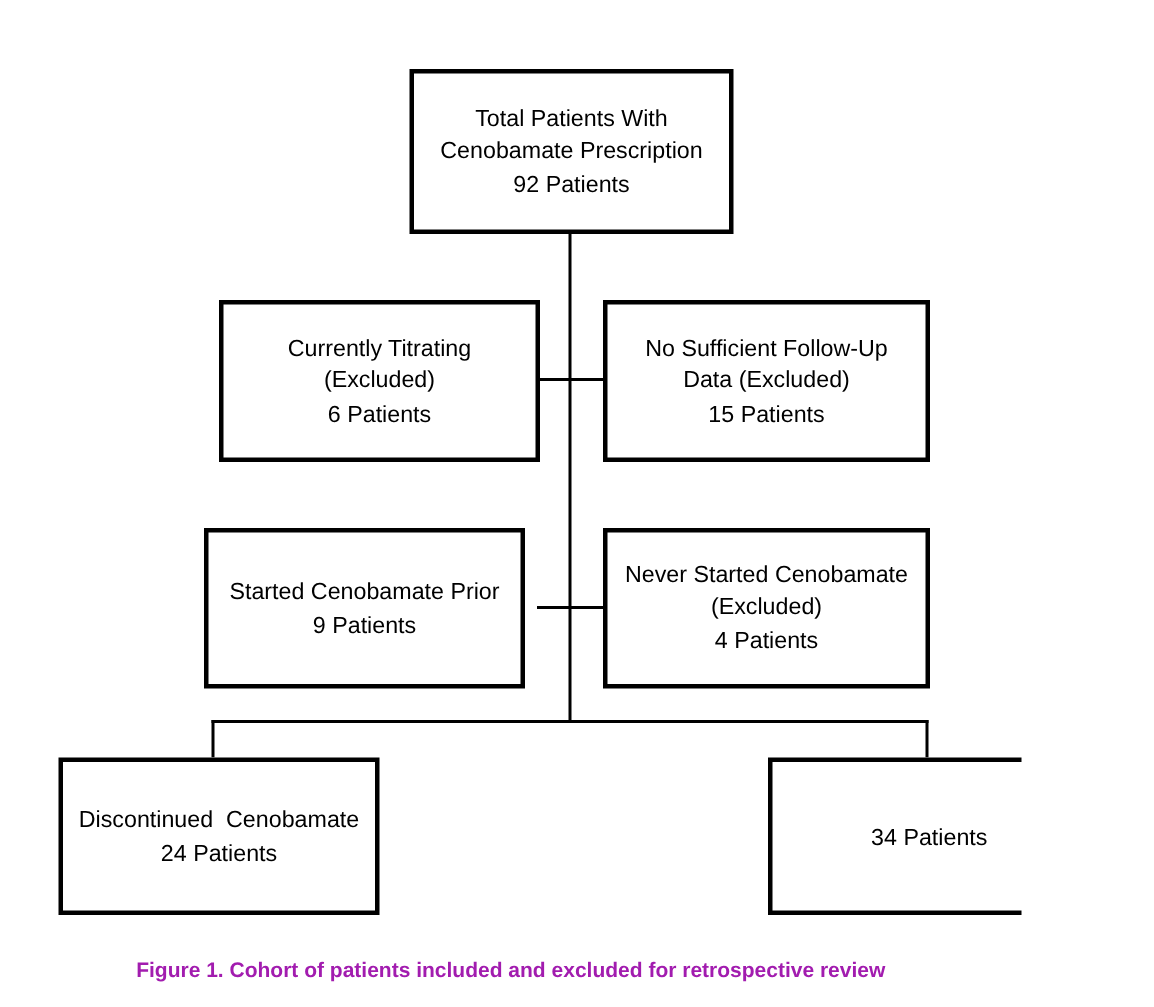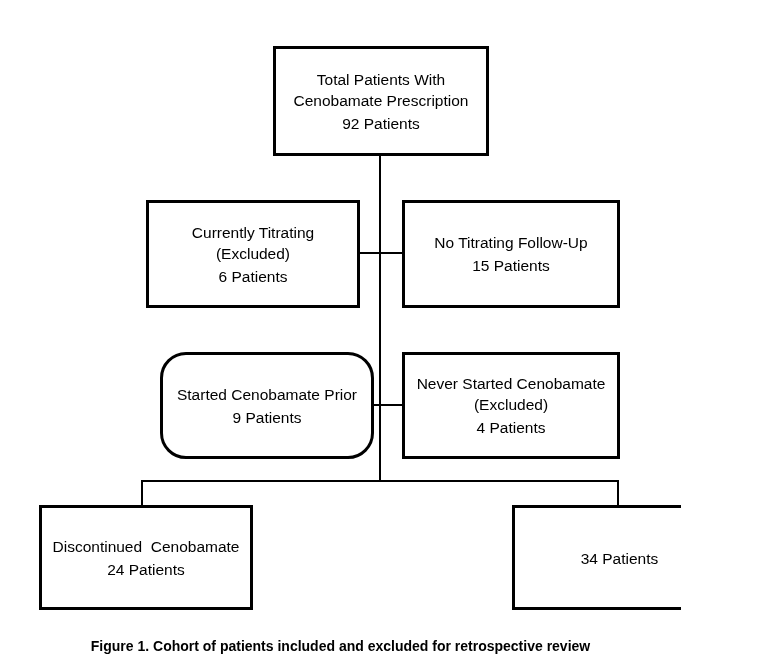--- a/index.html
+++ b/index.html
@@ -38,40 +38,40 @@
     white-space: pre;
   }
   .line {
     position: absolute;
     background: #000000;
   }
   
   #node-total        { left: 273px; top: 46px;  width: 216px; height: 110px; }
   #node-titrating    { left: 146px; top: 200px; width: 214px; height: 108px; }
   #node-followup     { left: 402px; top: 200px; width: 218px; height: 108px; }
-  #node-prior        { left: 160px; top: 352px; width: 214px; height: 107px; border-radius: 26px; }
+  #node-prior        { left: 136px; top: 352px; width: 214px; height: 107px; }
   #node-never        { left: 402px; top: 352px; width: 218px; height: 107px; }
   #node-discontinued { left: 39px;  top: 505px; width: 214px; height: 105px; text-align: right; }
   #node-taking       { left: 512px; top: 505px; width: 215px; height: 105px; }
   
   #line-spine       { left: 379px; top: 155px; width: 2px;   height: 327px; }
   #line-row2        { left: 358px; top: 252px; width: 44px;  height: 2px; }
   #line-row3        { left: 358px; top: 404px; width: 44px;  height: 2px; }
   #line-bottom      { left: 141px; top: 480px; width: 478px; height: 2px; }
   #line-stub-left   { left: 141px; top: 480px; width: 2px;   height: 25px; }
   #line-stub-right  { left: 617px; top: 480px; width: 2px;   height: 25px; }
   .caption {
     position: absolute;
     left: 0;
     right: 0;
     top: 638px;
     text-align: center;
     font-size: 14px;
     font-weight: bold;
-    color: #000000;
+    color: #a21caf;
   }
 </style>
 </head>
 <body>
 
 <div class="stage">
 
   <div class="line" id="line-spine"></div>
   <div class="line" id="line-row2"></div>
   <div class="line" id="line-row3"></div>
@@ -90,21 +90,22 @@
   <div class="node" id="node-titrating">
     <div class="title">
       <div class="tline">Currently Titrating</div>
       <div class="tline">(Excluded)</div>
     </div>
     <div class="count">6 Patients</div>
   </div>
 
   <div class="node" id="node-followup">
     <div class="title">
-      <div class="tline">No Titrating Follow-Up</div>
+      <div class="tline">No Sufficient Follow-Up</div>
+      <div class="tline">Data (Excluded)</div>
     </div>
     <div class="count">15 Patients</div>
   </div>
 
   <div class="node" id="node-prior">
     <div class="title">
       <div class="tline">Started Cenobamate Prior</div>
     </div>
     <div class="count">9 Patients</div>
   </div>

